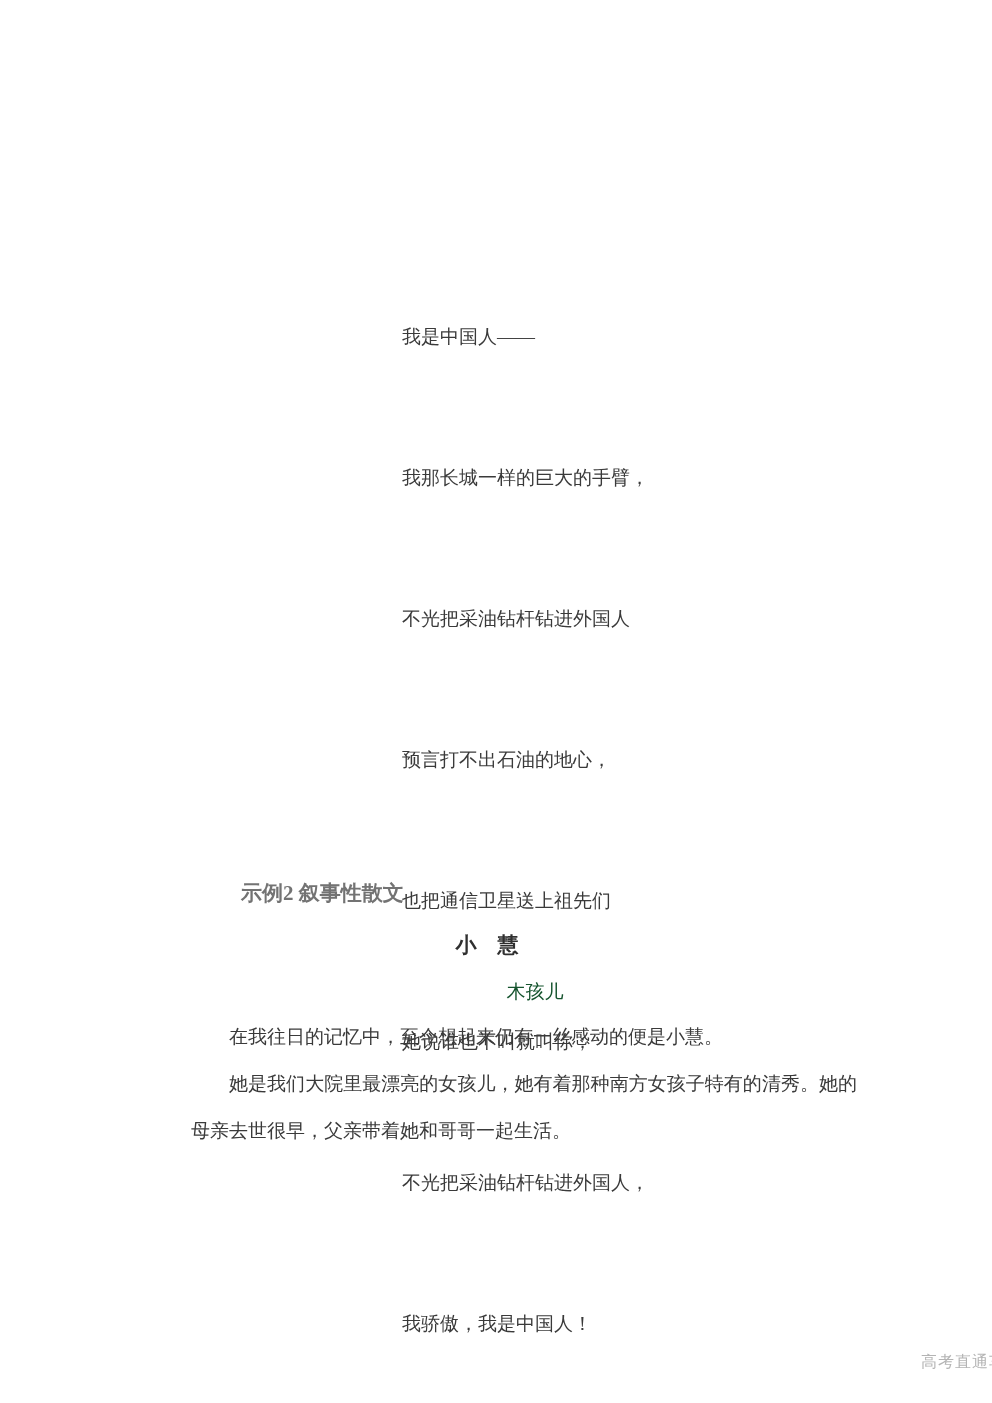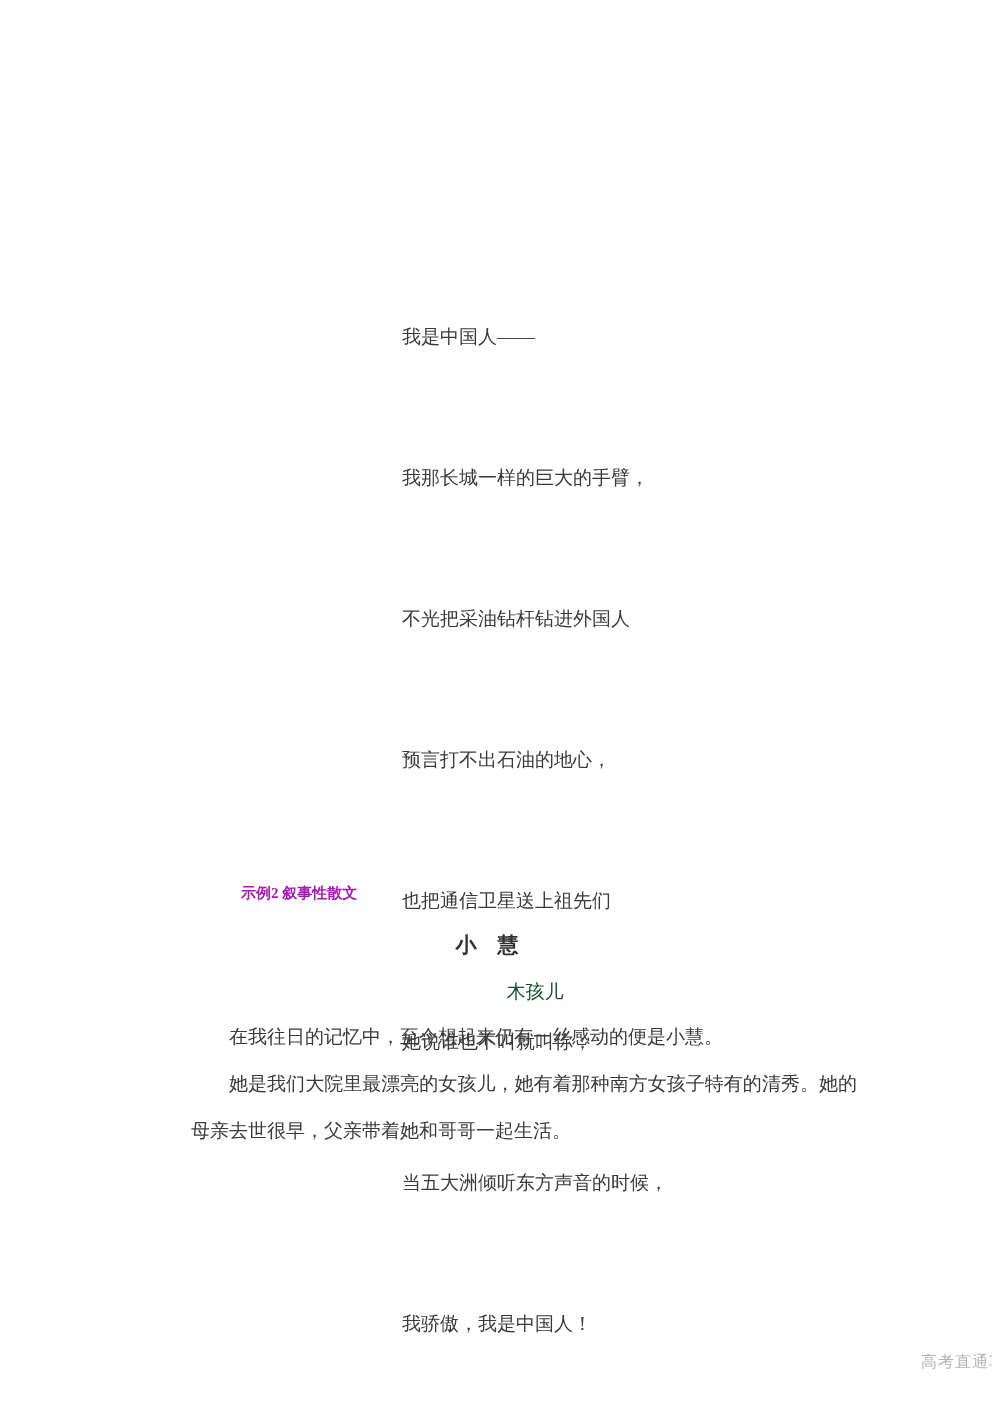--- a/index.html
+++ b/index.html
@@ -22,24 +22,24 @@
     left: 363px;
     top: 125px;
     font-size: 19px;
     line-height: 47px;
     white-space: pre;
   }
   .section-heading {
     position: absolute;
     left: 202px;
     top: 879px;
-    font-size: 15px;
+    font-size: 21px;
     font-weight: bold;
     line-height: 28px;
-    color: #a21caf;
+    color: #737373;
   }
   .essay-title {
     position: absolute;
     left: 0;
     top: 931px;
     width: 808px;
     text-align: center;
     font-size: 21px;
     font-weight: bold;
     line-height: 28px;
@@ -86,21 +86,21 @@
 <div class="page">
 
   <div class="poem">
     <div class="poem-stanza">
       <div class="poem-line">我是中国人——</div>
       <div class="poem-line">我那长城一样的巨大的手臂，</div>
       <div class="poem-line">不光把采油钻杆钻进外国人</div>
       <div class="poem-line">预言打不出石油的地心，</div>
       <div class="poem-line">也把通信卫星送上祖先们</div>
       <div class="poem-line">她说谁也不叫就叫你；</div>
-      <div class="poem-line">当五大洲倾听东方声音的时候，</div>
+      <div class="poem-line">不光把采油钻杆钻进外国人，</div>
       <div class="poem-line">我骄傲，我是中国人！</div>
     </div>
     
   </div>
 
   <div class="section-heading">示例2 叙事性散文</div>
 
   <div class="essay-title">小　慧</div>
 
   <div class="essay-author">木孩儿</div>

